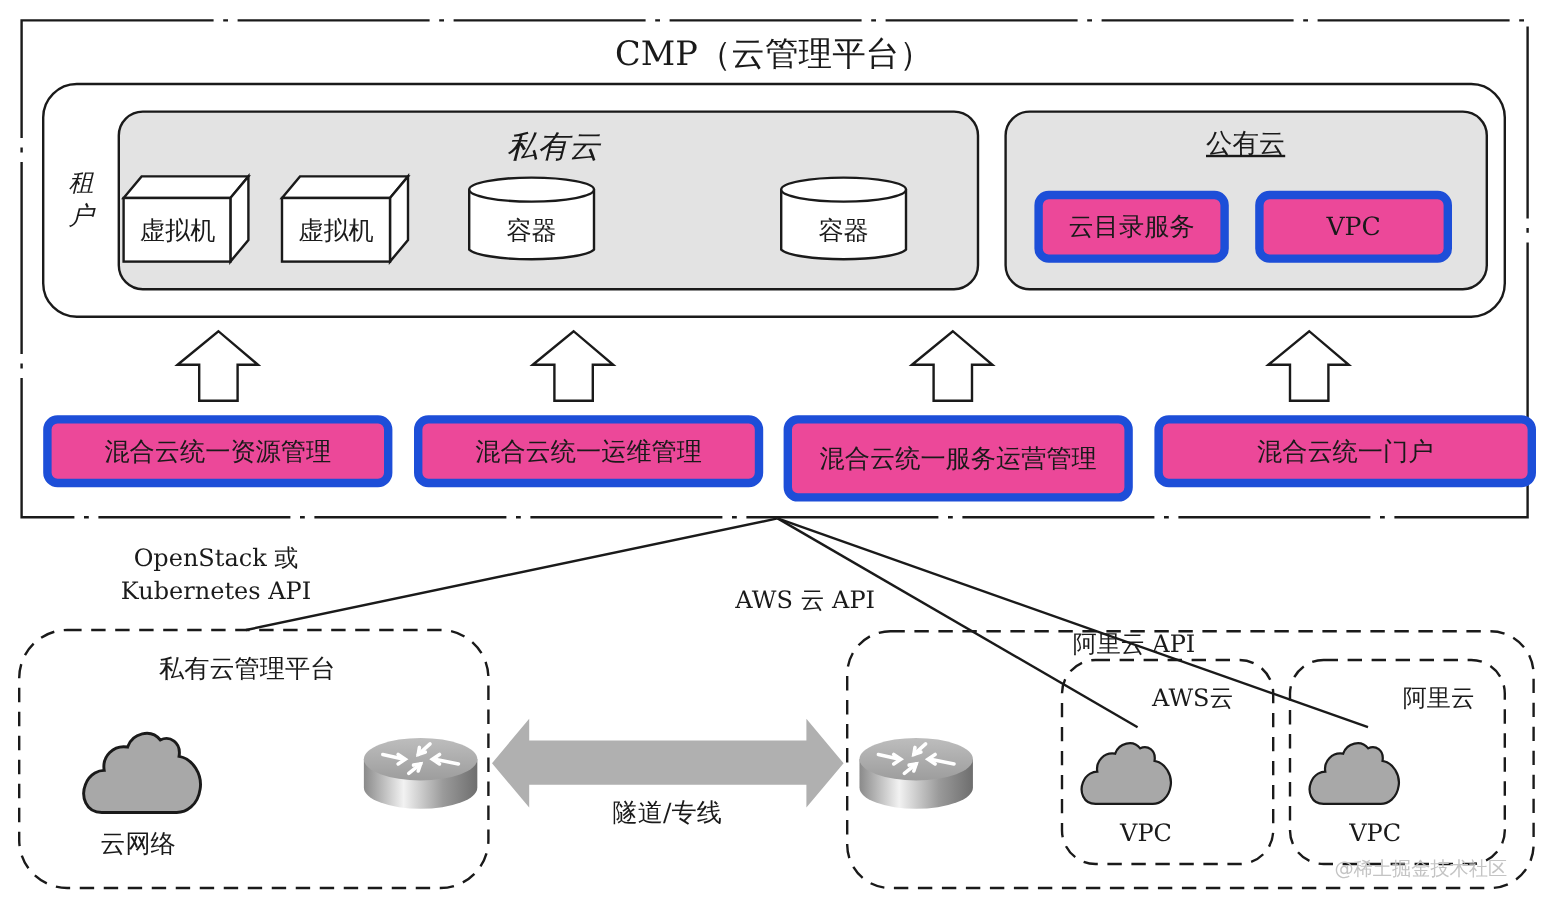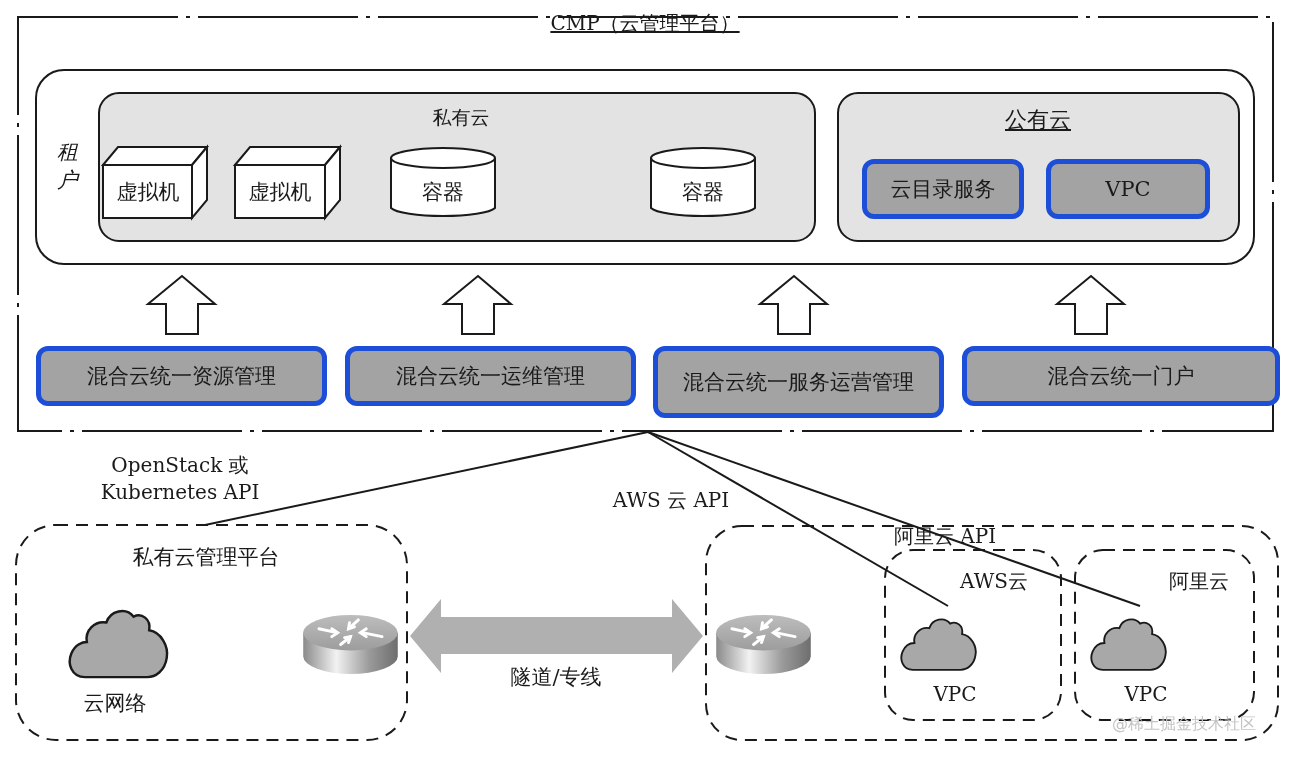--- a/index.html
+++ b/index.html
@@ -2,21 +2,21 @@
 <html><head>
 <meta charset="utf-8">
 <style>
   html, body { margin: 0; padding: 0; background: #ffffff; }
   body { width: 1294px; height: 757px; position: relative; overflow: hidden;
          font-family: "DejaVu Serif", "Liberation Serif", serif; color: #1a1a1a; }
   svg#diagram { position: absolute; left: 0; top: 0; }
   .lbl { position: absolute; font-family: "DejaVu Serif", "Liberation Serif", serif;
          color: #1a1a1a; white-space: nowrap; }
   .c { transform: translateX(-50%); }
-  .box { position: absolute; border: 5px solid #1d4ed8; border-radius: 12px; background: #a3a3a3;
+  .box { position: absolute; border: 7px solid #1d4ed8; border-radius: 12px; background: #ec4899;
          display: flex; align-items: center; justify-content: center; font-size: 21px;
          box-sizing: border-box; }
 </style>
 </head>
 <body>
 
 <svg id="diagram" width="1294" height="757" viewBox="0 0 1294 757" xmlns="http://www.w3.org/2000/svg">
   <defs>
     <linearGradient id="routerSide" x1="0" x2="1" y1="0" y2="0">
       <stop offset="0" stop-color="#8a8a8a"></stop>
@@ -97,25 +97,25 @@
   <polygon points="410,636 441,599 441,617 672,617 672,599 703,636 672,673 672,654 441,654 441,673" fill="#b0b0b0"></polygon>
 
   <use href="#router" x="301" y="611" width="99" height="65"></use>
   <use href="#router" x="714" y="611" width="99" height="65"></use>
 
   <use href="#cloud" x="65" y="603" width="108" height="78"></use>
   <use href="#cloud" x="898" y="604" width="82" height="78"></use>
   <use href="#cloud" x="1088" y="604" width="82" height="78"></use>
 </svg>
 
-<div class="lbl c" style="left:645px; top:10px; font-size:20px;text-decoration:underline;">CMP（云管理平台）</div>
+<div class="lbl c" style="left:645px; top:26px; font-size:28px;">CMP（云管理平台）</div>
 
 <div class="lbl" style="left:57px; top:138px; font-size:21px; width:24px; line-height:28px; white-space:normal; word-break:break-all;font-style:italic;">租户</div>
 
-<div class="lbl c" style="left:461px; top:105px; font-size:19px;">私有云</div>
+<div class="lbl c" style="left:461px; top:105px; font-size:26px;font-style:italic;">私有云</div>
 <div class="lbl c" style="left:148px; top:178px; font-size:21px;">虚拟机</div>
 <div class="lbl c" style="left:280px; top:178px; font-size:21px;">虚拟机</div>
 <div class="lbl c" style="left:443px; top:178px; font-size:21px;">容器</div>
 <div class="lbl c" style="left:703px; top:178px; font-size:21px;">容器</div>
 
 <div class="lbl c" style="left:1038px; top:105px; font-size:22px;text-decoration:underline;">公有云</div>
 <div class="box" style="left:862px; top:159px; width:162px; height:60px;">
     <span>云目录服务</span>
   </div>
 <div class="box" style="left:1046px; top:159px; width:164px; height:60px;">

